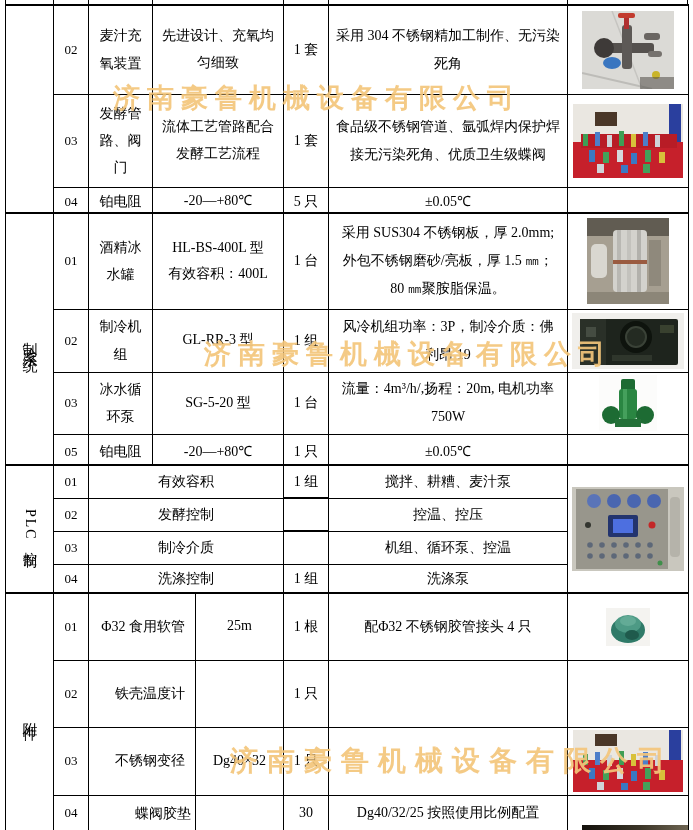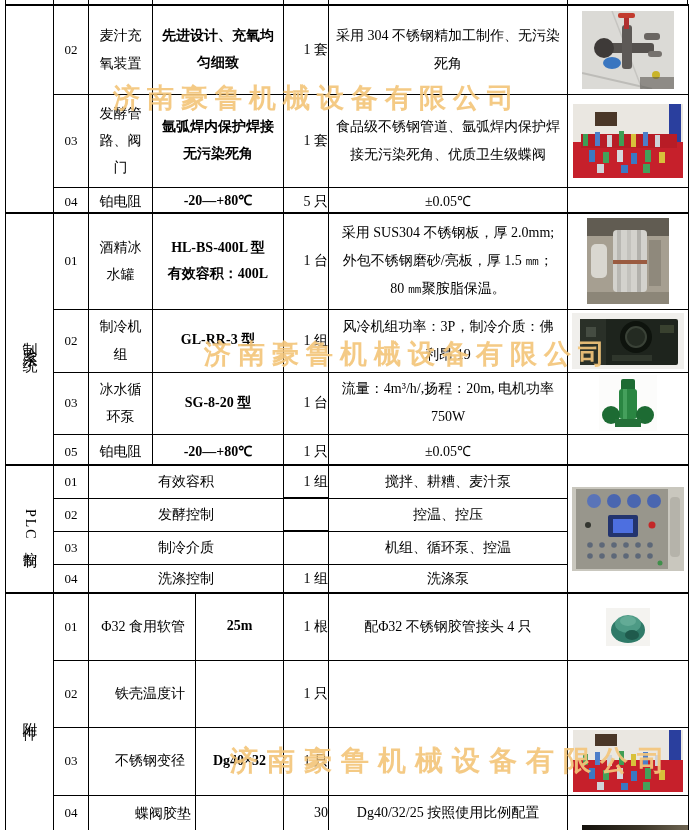--- a/index.html
+++ b/index.html
@@ -9,22 +9,22 @@
   td{border:1px solid #000;text-align:center;vertical-align:middle;padding:0;overflow:hidden;}
   tr.first td{border-top:2px solid #000;margin-top:12px;}
   tr.partial td{border-bottom:none;border-top:2px solid #000;}
   td.cat{padding:0;}
   .vtext{writing-mode:vertical-rl;text-orientation:mixed;display:inline-block;
          font-size:15px;letter-spacing:5px;line-height:1;}
   td.no{font-size:13px;}
   td.name{font-size:14px;line-height:1.95;padding:0 9px;}
   td.name-wide{font-size:14px;line-height:1.95;padding:0 10px;text-align:right;}
   td.name-merged{font-size:14px;}
-  td.spec{font-size:14px;line-height:1.9;white-space:pre-line;padding:0 4px;font-weight:bold;}
-  td.qty{font-size:14px;text-align:right;}
+  td.spec{font-size:14px;line-height:1.9;white-space:pre-line;padding:0 4px;}
+  td.qty{font-size:14px;}
   td.qty.thick{border-bottom:2px solid #000;}
   td.desc{font-size:14px;line-height:2.0;padding:0 7px;}
   td.imgc{padding:0;}
   .photo{margin:0 auto;position:relative;display:block;}
   .wm{position:absolute;color:rgba(243,197,123,0.92);font-weight:bold;white-space:nowrap;
       z-index:30;pointer-events:none;font-family:Liberation Sans, sans-serif;}
   .wm1{left:113px;top:80px;font-size:27px;letter-spacing:7px;}
   .wm2{left:204px;top:336px;font-size:27px;letter-spacing:7px;}
   .wm3{left:230px;top:742px;font-size:28px;letter-spacing:9px;}
   .stub{position:absolute;top:0;width:1px;height:5px;background:#000;}
@@ -81,21 +81,21 @@
             <rect x="66" y="40" width="14" height="6" rx="3" fill="#76726e"></rect>
             <circle cx="74" cy="64" r="4" fill="#c9b429"></circle>
             <rect x="58" y="66" width="34" height="12" fill="#4e4a46" opacity="0.55"></rect>
           </svg>
         </div>
       </td>
     </tr>
     <tr style="height:93px">
       <td class="no">03</td>
       <td class="name">发酵管路、阀门</td>
-      <td class="spec">氩弧焊内保护焊接无污染死角</td>
+      <td class="spec">流体工艺管路配合发酵工艺流程</td>
       <td class="qty">1 套</td>
       <td class="desc">食品级不锈钢管道、氩弧焊内保护焊接无污染死角、优质卫生级蝶阀</td>
       <td class="imgc">
         <div class="photo" style="width:110px;height:74px;">
           <svg width="110" height="74">
             <rect width="110" height="74" fill="#eae7e1"></rect>
             <rect x="22" y="8" width="22" height="14" fill="#4a3728"></rect>
             <rect x="96" y="0" width="12" height="52" fill="#2a3f9e"></rect>
             <rect x="0" y="38" width="110" height="36" fill="#c6202b"></rect>
             <rect x="8" y="30" width="96" height="14" fill="#b81c26"></rect>
@@ -185,21 +185,21 @@
             <rect x="88" y="12" width="14" height="8" fill="#39412f"></rect>
             <rect x="14" y="14" width="10" height="10" fill="#454c42"></rect>
             <rect x="40" y="42" width="40" height="6" fill="#2f362c"></rect>
           </svg>
         </div>
       </td>
     </tr>
     <tr style="height:62px">
       <td class="no">03</td>
       <td class="name">冰水循环泵</td>
-      <td class="spec">SG-8-20 型</td>
+      <td class="spec">SG-5-20 型</td>
       <td class="qty">1 台</td>
       <td class="desc">流量：4m³/h/,扬程：20m, 电机功率 750W</td>
       <td class="imgc">
         <div class="photo" style="width:58px;height:56px;">
           <svg width="58" height="56">
             <rect width="58" height="56" fill="#fcfcfb"></rect>
             <rect x="22" y="4" width="14" height="12" rx="2" fill="#1d6b33"></rect>
             <rect x="20" y="14" width="18" height="30" rx="3" fill="#2a8642"></rect>
             <rect x="24" y="14" width="4" height="30" fill="#45a05c"></rect>
             <circle cx="12" cy="40" r="9" fill="#1d6b33"></circle>

